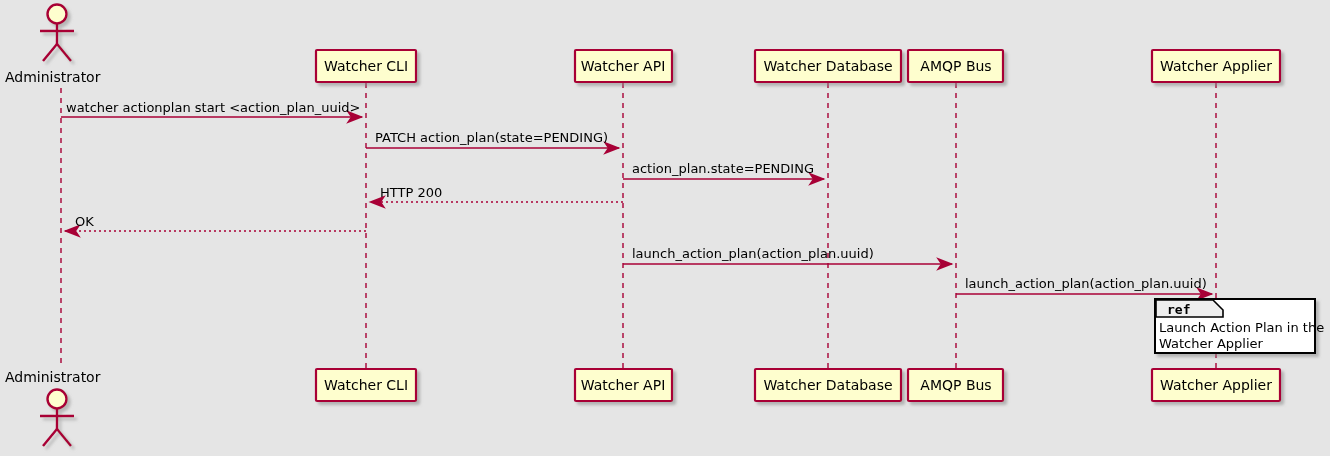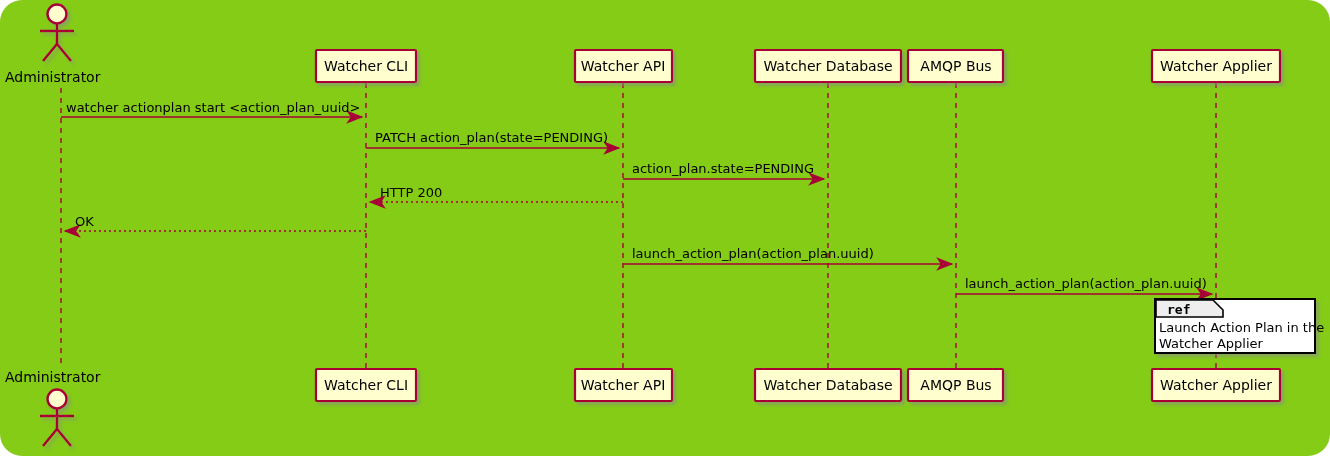--- a/index.html
+++ b/index.html
@@ -4,24 +4,23 @@
 <style>
   html, body {
     margin: 0;
     padding: 0;
     background: #FFFFFF;
   }
   #canvas {
     position: relative;
     width: 1330px;
     height: 456px;
-    background: #84cc16;
+    background: #e5e5e5;
     font-family: "DejaVu Sans", sans-serif;
     overflow: hidden;
-    border-radius: 22px;
   }
   svg.diagram {
     position: absolute;
     left: 0;
     top: 0;
     width: 1330px;
     height: 456px;
   }
   .plabel {
     font-family: "DejaVu Sans", sans-serif;

